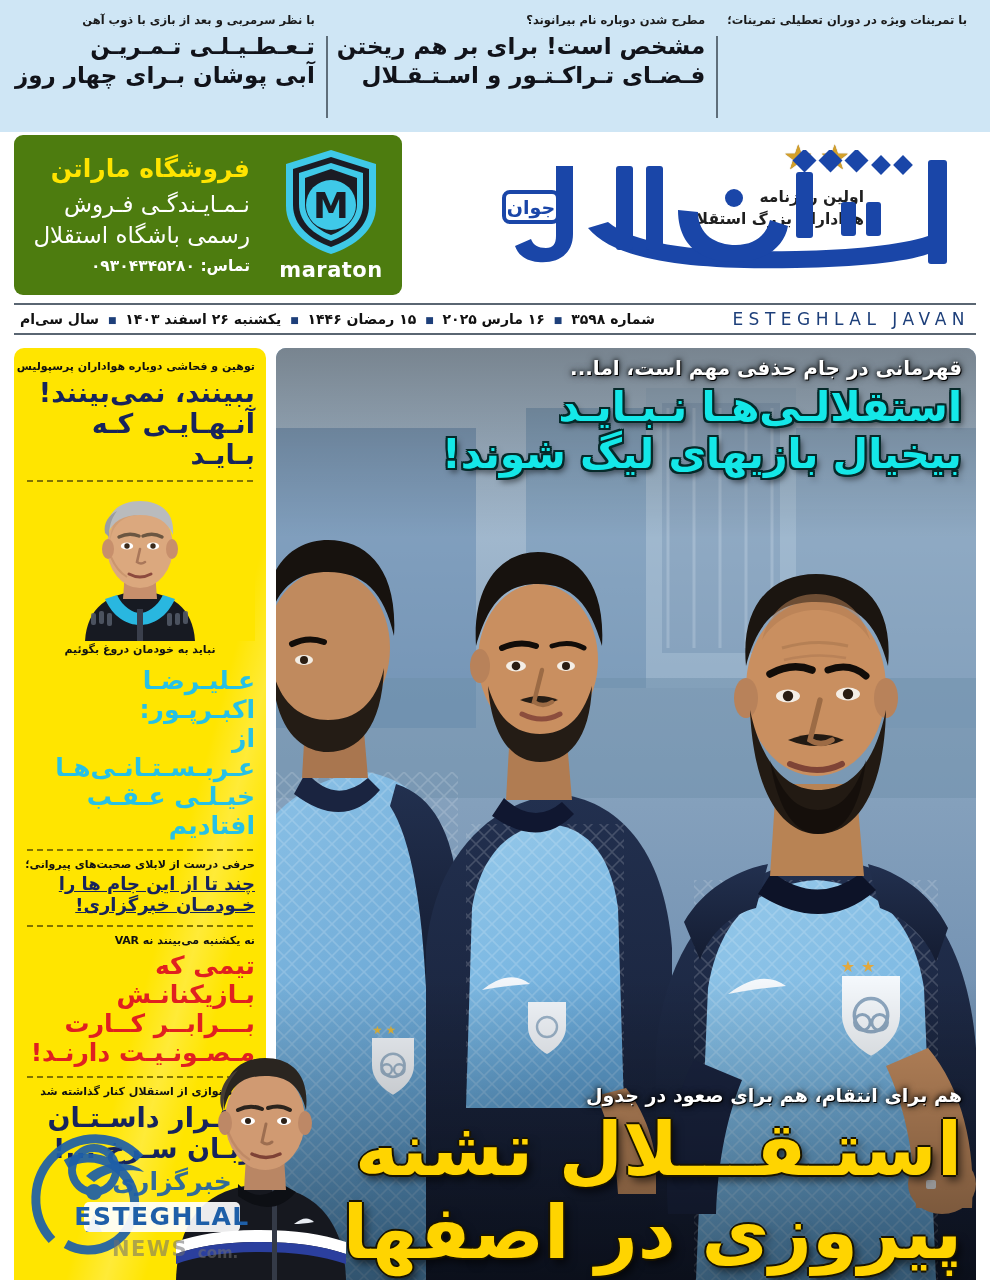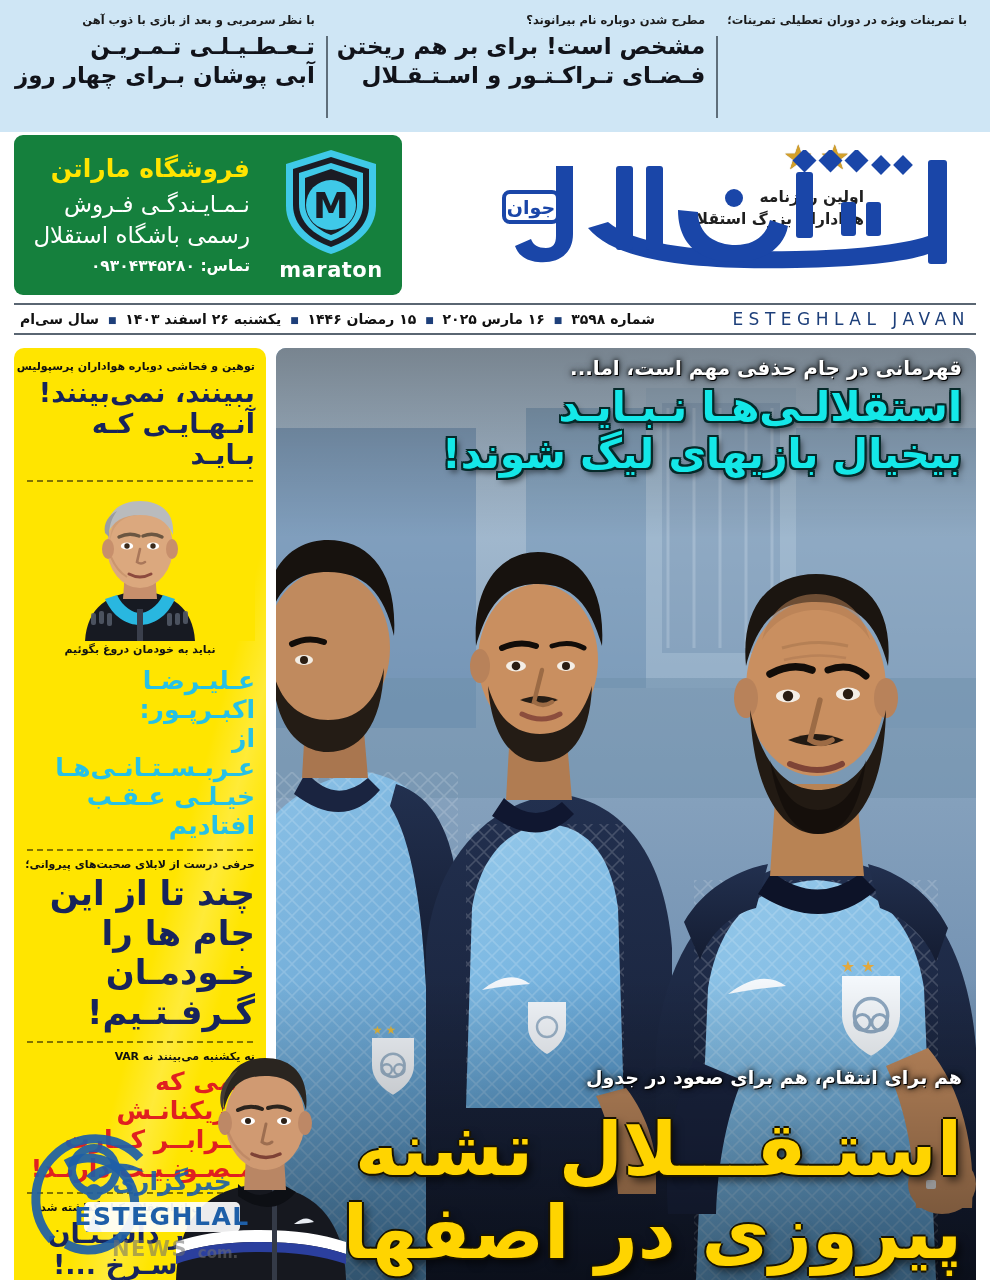--- a/index.html
+++ b/index.html
@@ -38,21 +38,21 @@
   }
   .banner-head .l2{display:block;}
 
   
   #masthead{
     position:absolute;left:0;top:132px;width:990px;height:170px;background:#ffffff;
   }
   
   #advert-box{
     position:absolute;left:14px;top:3px;width:388px;height:160px;
-    background:#15803d;border-radius:9px;overflow:hidden;
+    background:#4d7c0f;border-radius:9px;overflow:hidden;
     display:flex;flex-direction:row-reverse;align-items:center;
   }
   #advert-text{
     flex:1 1 auto;padding:6px 10px 6px 4px;text-align:right;direction:rtl;
   }
   #advert-title{
     font-size:25px;font-weight:bold;color:#ffe400;line-height:1.15;margin-bottom:5px;
     letter-spacing:-0.5px;
   }
   .advert-line{
@@ -124,21 +124,21 @@
   }
   .side-kicker{
     font-size:11px;font-weight:bold;color:#111;line-height:1.25;
     margin:0 0 3px 0;letter-spacing:-0.25px;white-space:nowrap;
   }
   .side-head{
     font-weight:bold;line-height:1.16;letter-spacing:-0.6px;
   }
   .side-head.navy{color:#17245c;font-size:27px;}
   .side-head.cyan{color:#26c1e6;font-size:25px;}
-  .side-head.navy2{color:#17245c;font-size:34px;}
+  .side-head.navy2{color:#17245c;font-size:18px;text-decoration:underline;}
   .side-head.red{color:#e02020;font-size:25px;}
   .side-head.navy3{color:#17245c;font-size:27px;}
   .side-sep{
     border:0;border-top:2px dashed #6c6000;margin:9px 2px 7px 2px;height:0;opacity:.85;
   }
   #side-photo{
     width:100%;height:152px;margin:5px 0 2px 0;position:relative;overflow:hidden;
   }
   #side-caption{
     font-size:11px;font-weight:bold;color:#111;text-align:center;margin:1px 0 10px 0;
@@ -178,21 +178,21 @@
       -2px -2px 0 #062a2a, 2px 2px 0 #062a2a, -2px 2px 0 #062a2a, 2px -2px 0 #062a2a,
       3px 4px 6px rgba(0,0,0,.6);
   }
 
   #main-head-block{
     position:absolute;right:14px;bottom:6px;width:688px;direction:rtl;text-align:right;z-index:5;
   }
   #main-kicker{
     font-size:19px;font-weight:bold;color:#ffffff;letter-spacing:-0.4px;
     text-shadow:0 0 5px rgba(0,0,0,.95),0 0 9px rgba(0,0,0,.85),1px 1px 0 #000;
-    margin-bottom:20px;
+    margin-bottom:2px;
   }
   .main-head-line{
     font-size:74px;font-weight:bold;color:#ffd400;line-height:1.12;letter-spacing:-2.5px;
     text-shadow:
       -2px 0 0 #1a1400, 2px 0 0 #1a1400, 0 -2px 0 #1a1400, 0 2px 0 #1a1400,
       4px 5px 9px rgba(0,0,0,.65);
   }
 </style>
 </head>
 <body>
@@ -387,21 +387,21 @@
       <div class="side-head cyan">عـلیـرضـا اکبـرپـور:</div>
       <div class="side-head cyan">از عـربـسـتـانـی‌هـا</div>
       <div class="side-head cyan">خیـلـی عـقـب افتادیم</div>
     </div>
 
     <hr class="side-sep">
 
     <div>
       <div class="side-kicker">حرفی درست از لابلای صحبت‌های پیروانی؛</div>
       <div class="side-head navy2">چند تا از این جام ها را</div>
-      <div class="side-head navy2">خـودمـان گـرفـتـیم!</div>
+      <div class="side-head navy2">خـودمـان خبرگزاری!</div>
     </div>
 
     <hr class="side-sep">
 
     <div>
       <div class="side-kicker">نه یکشنبه می‌بینند نه VAR</div>
       <div class="side-head red">تیمی که بـازیکنانـش</div>
       <div class="side-head red">بـــرابــر کــارت</div>
       <div class="side-head red">مـصـونـیـت دارنـد!</div>
     </div>

